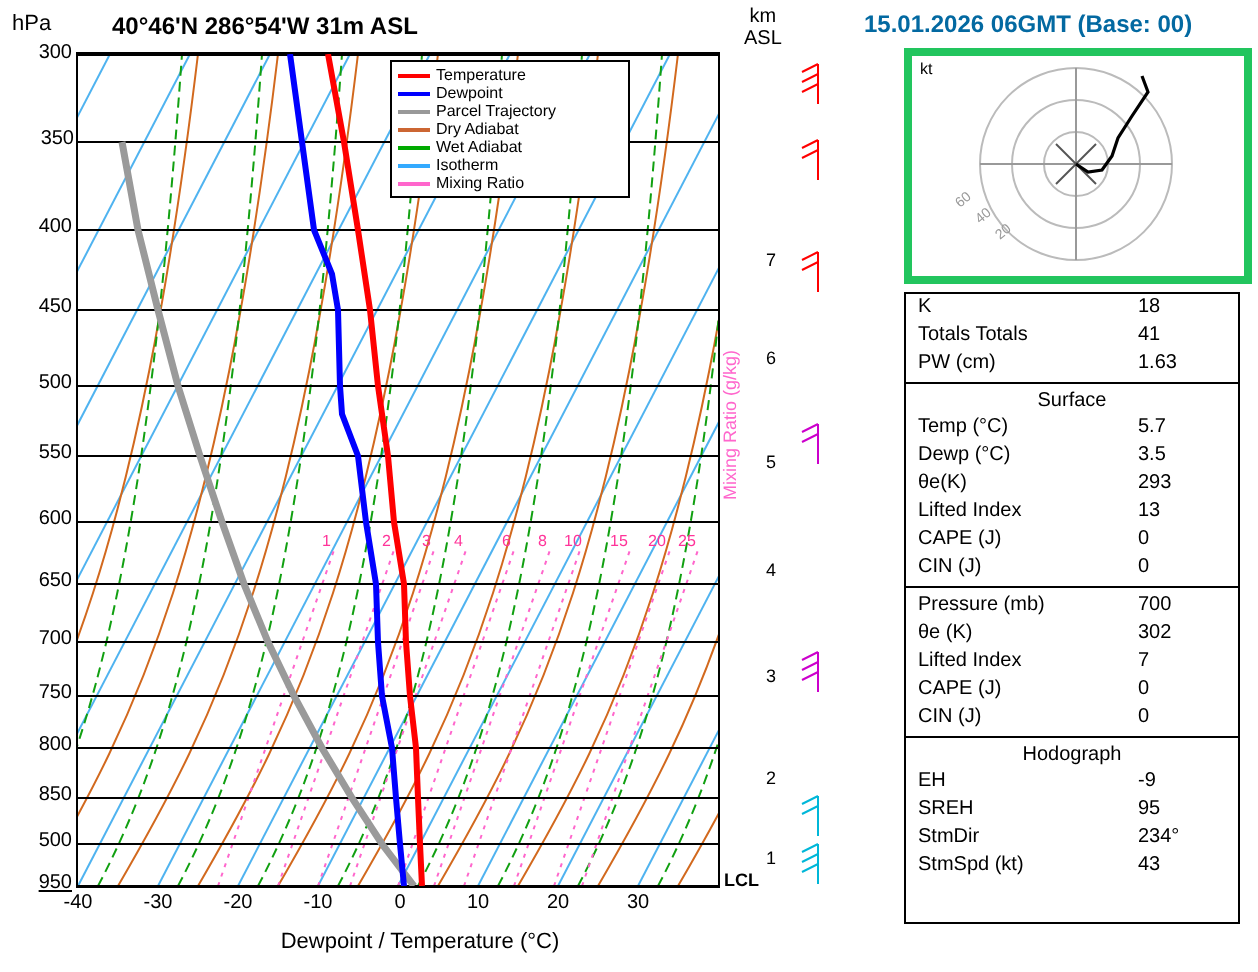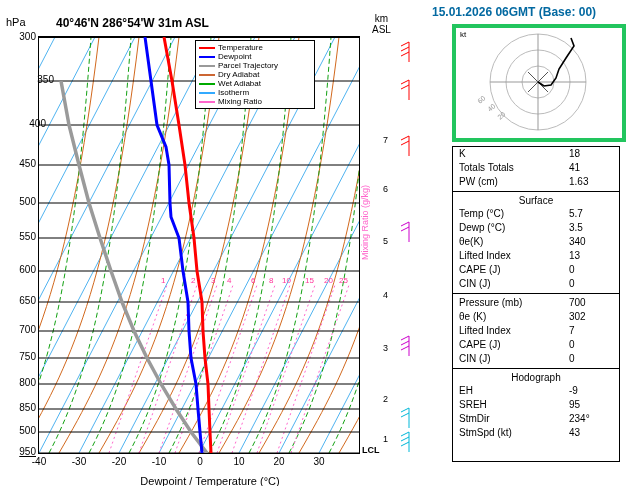--- a/index.html
+++ b/index.html
@@ -2,21 +2,21 @@
 <html><head>
 <meta charset="utf-8">
 <style>
   html,body{margin:0;padding:0;}
   body{width:629px;height:486px;background:#ffffff;font-family:"Liberation Sans",sans-serif;overflow:hidden;}
   #root{position:relative;width:629px;height:486px;}
 
   .abs{position:absolute;}
 
   
-  #skewt-panel{left:0;top:0;width:420px;height:430px;margin-top:10px;}
+  #skewt-panel{left:0;top:0;width:420px;height:430px;}
   #hpa-label{left:6px;top:6px;font-size:11px;color:#000;}
   #station-title{left:56px;top:6px;font-size:12px;font-weight:bold;color:#000;}
   #km-label{left:372px;top:3px;font-size:10px;color:#000;text-align:center;line-height:11px;}
 
   #plot{left:38px;top:26px;width:320px;height:416px;border:1px solid #000;background:#fff;overflow:hidden;}
   #plot svg{display:block;}
 
   .ylab{position:absolute;font-size:10px;color:#000;text-align:right;width:34px;}
   .xlab{position:absolute;font-size:10px;color:#000;text-align:center;width:30px;}
   #xaxis-title{left:100px;top:465px;width:220px;text-align:center;font-size:11px;color:#000;}
@@ -156,22 +156,22 @@
             <text x="243" y="246">10</text>
             <text x="266" y="246">15</text>
             <text x="285" y="246">20</text>
             <text x="300" y="246">25</text>
           </g>
         </g>
       </svg>
     </div>
 
     <div class="ylab" style="left:2px;top:21px;">300</div>
-    <div class="ylab" style="left:20px;top:64px;">350</div>
-    <div class="ylab" style="left:12px;top:108px;">400</div>
+    <div class="ylab" style="left:3px;top:64px;">350</div>
+    <div class="ylab" style="left:2px;top:108px;">400</div>
     <div class="ylab" style="left:2px;top:148px;">450</div>
     <div class="ylab" style="left:2px;top:186px;">500</div>
     <div class="ylab" style="left:2px;top:221px;">550</div>
     <div class="ylab" style="left:2px;top:254px;">600</div>
     <div class="ylab" style="left:2px;top:285px;">650</div>
     <div class="ylab" style="left:2px;top:314px;">700</div>
     <div class="ylab" style="left:2px;top:341px;">750</div>
     <div class="ylab" style="left:2px;top:367px;">800</div>
     <div class="ylab" style="left:2px;top:392px;">850</div>
     <div class="ylab" style="left:2px;top:415px;">500</div>
@@ -309,21 +309,21 @@
     <div class="ln">
       <span>Temp (°C)</span>
       <span class="v">5.7</span>
     </div>
     <div class="ln">
       <span>Dewp (°C)</span>
       <span class="v">3.5</span>
     </div>
     <div class="ln">
       <span>θe(K)</span>
-      <span class="v">340</span>
+      <span class="v">293</span>
     </div>
     <div class="ln">
       <span>Lifted Index</span>
       <span class="v">13</span>
     </div>
     <div class="ln">
       <span>CAPE (J)</span>
       <span class="v">0</span>
     </div>
     <div class="ln">

